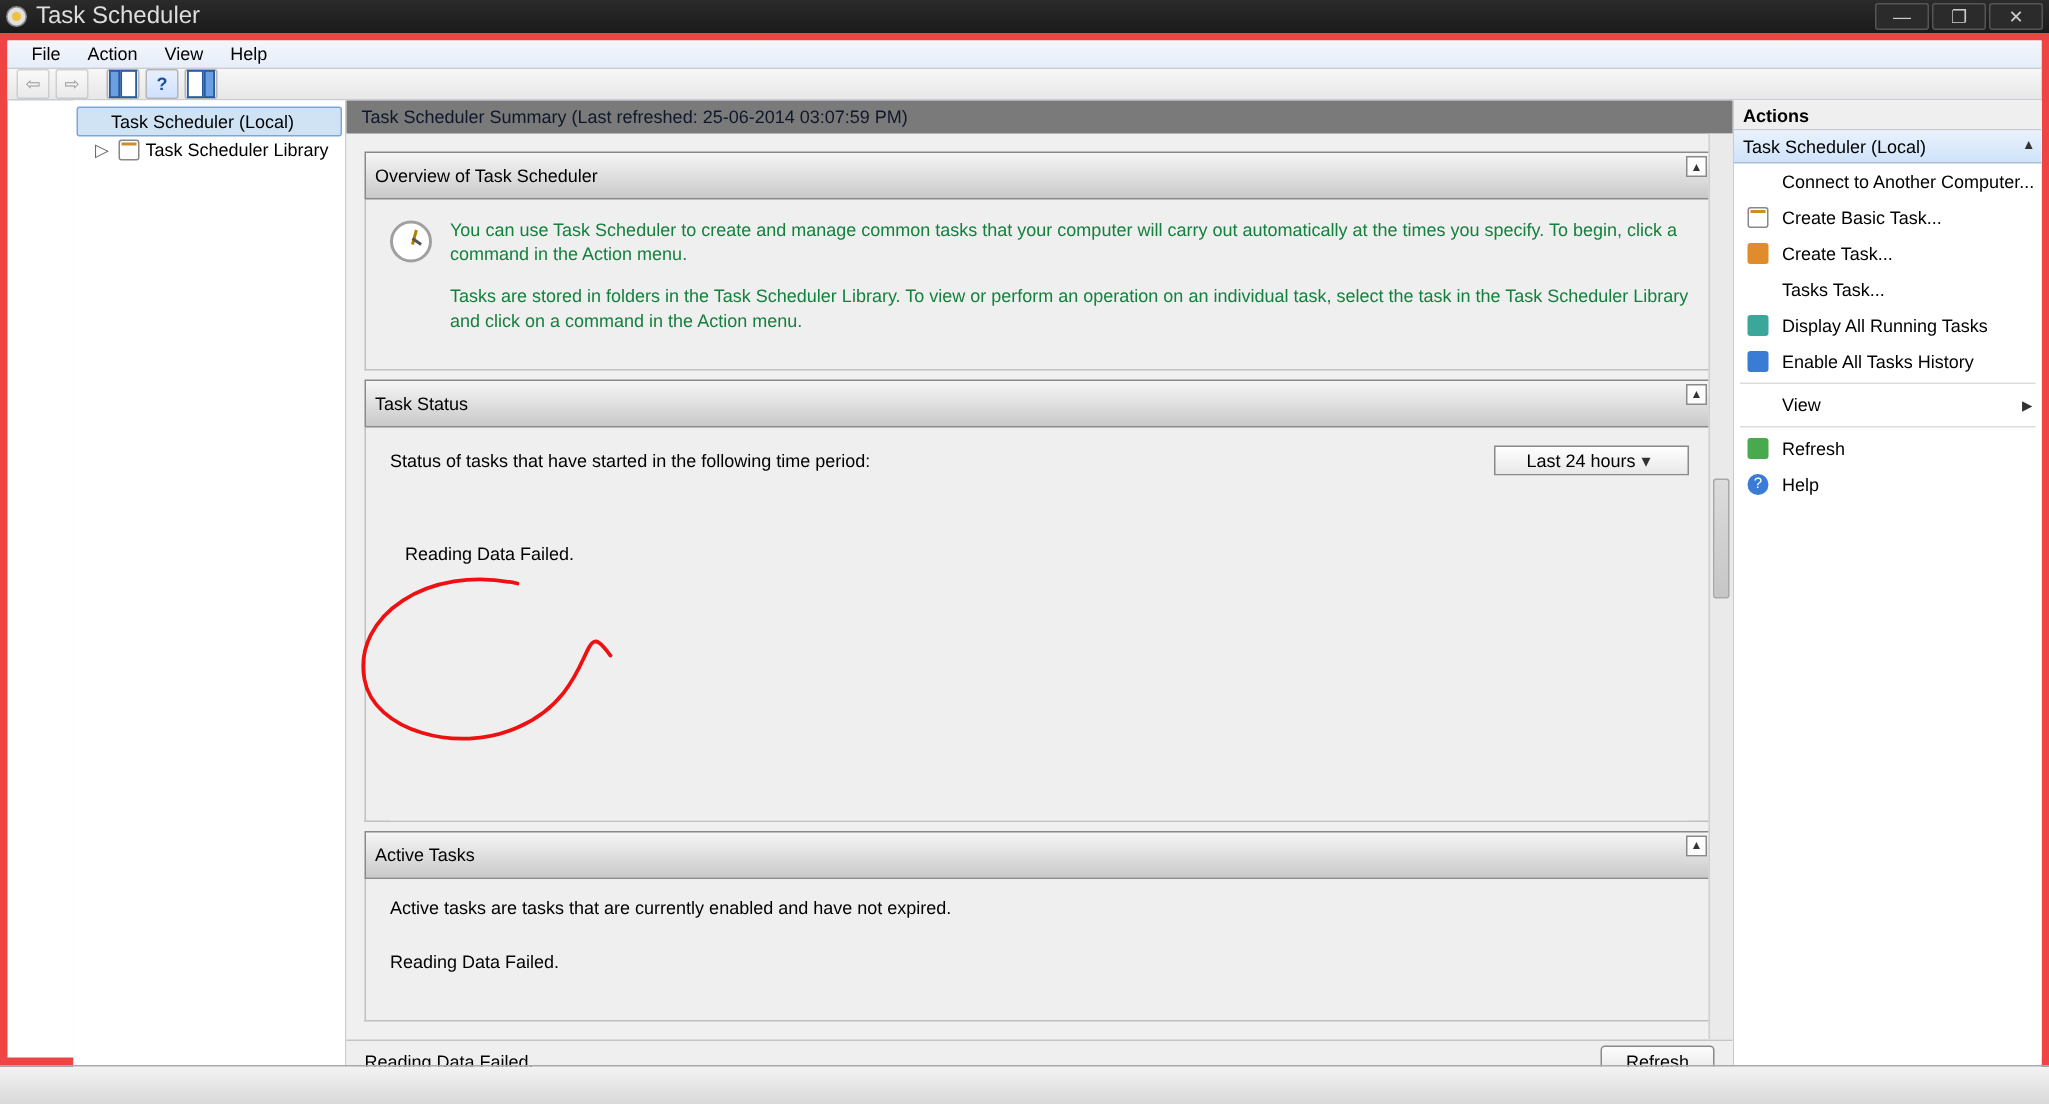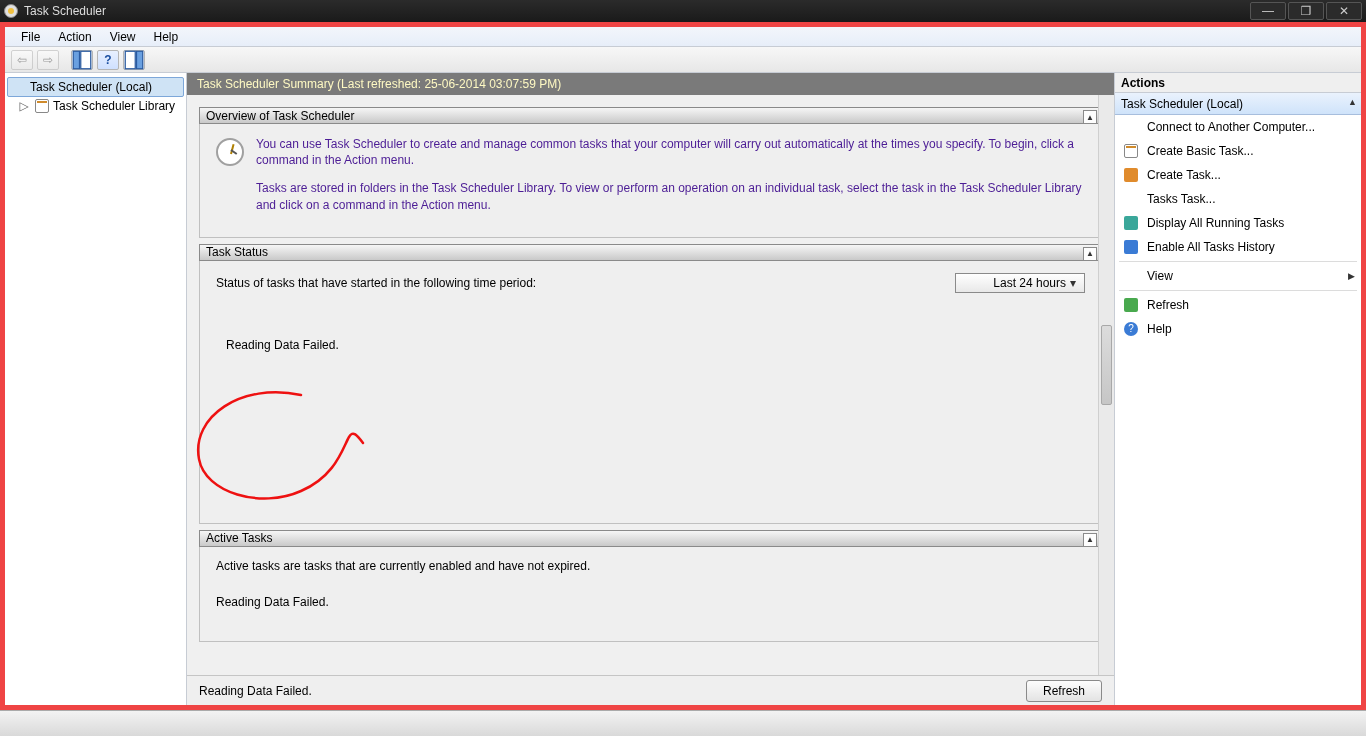--- a/index.html
+++ b/index.html
@@ -2,74 +2,74 @@
 <html><head>
 <meta charset="utf-8">
 <style>
 * { box-sizing: border-box; margin: 0; padding: 0; font-family: "Segoe UI", Tahoma, sans-serif; font-size: 12px; }
 html, body { width: 1366px; height: 736px; overflow: hidden; background: #4a4a4a; }
 
 
 .titlebar { height: 22px; background: linear-gradient(#2b2b2b,#1a1a1a); color: #fff; display: flex; align-items: center; padding: 0 4px; }
 .titlebar .app-icon { width: 14px; height: 14px; border-radius: 50%; background: #e0e0e0; border: 1px solid #888; margin-right: 6px; position: relative; }
 .titlebar .app-icon::after { content:""; position:absolute; width:6px; height:6px; border-radius:50%; background:#f0c040; left:3px; top:3px; }
-.titlebar .title-text { flex: 1; font-size: 12px; color:#ddd; }
+.titlebar .title-text { flex: 1; font-size: 16px; color:#ddd; }
 .winbtns { display:flex; gap:0; }
 .winbtn { width:36px; height:18px; background:#2b2b2b; border:1px solid #555; display:flex; align-items:center; justify-content:center; color:#ccc; font-size:12px; cursor:default; border-radius:2px; margin-left:2px; }
 
 
 .app { position: absolute; top:22px; left:0; right:0; bottom:26px; background:#fff; border:5px solid #ef4444; display:flex; flex-direction:column; }
 
 
 .menubar { height:20px; background: linear-gradient(#f3f6fb,#e7eef9); border-bottom:1px solid #c7ccd4; display:flex; align-items:center; padding-left:8px; gap:2px; }
 .menubar .mi { padding:2px 8px; border-radius:2px; }
 
 
 .toolbar { height:26px; background:linear-gradient(#f7f7f7,#e7e7e7); border-bottom:1px solid #c7ccd4; display:flex; align-items:center; padding-left:6px; gap:4px; }
 .tbtn { width:22px; height:20px; border:1px solid #b5b5b5; border-radius:2px; background:linear-gradient(#fdfdfd,#ececec); display:flex; align-items:center; justify-content:center; color:#555; font-size:12px; }
 .tbtn.disabled { opacity:.55; }
 .tspace { width:4px; }
 
 
-.panes { flex:1; display:flex; background:#f0f0f0; }
+.panes { flex:1; display:flex; background:#f0f0f0;margin-left:44px; }
 .tree { width:182px; background:#fff; border-right:1px solid #c7ccd4; padding:4px 2px; }
 .tree .node { display:flex; align-items:center; gap:4px; padding:2px 4px; white-space:nowrap; }
 .tree .node.selected { background:#cfe3f5; border:1px solid #7da7d9; border-radius:2px; }
 .tree .indent { width:14px; display:inline-block; text-align:center; color:#666; }
 
 .center { flex:1; display:flex; flex-direction:column; background:#f0f0f0; position:relative; }
-.summarybar { height:22px; background:#7a7a7a; color:#fef9c3; display:flex; align-items:center; padding-left:10px; font-size:12px; }
+.summarybar { height:22px; background:#7a7a7a; color:#0f172a; display:flex; align-items:center; padding-left:10px; font-size:12px; }
 .centerbody { flex:1; position:relative; overflow:hidden; padding:6px 8px 6px 8px; }
 
 .section { margin:6px 4px; }
-.section-header { height:17px; background:linear-gradient(#f6f6f6,#c9c9c9); border:1px solid #8a8a8a; display:flex; align-items:center; padding:0 6px; font-size:12px; position:relative; }
+.section-header { height:32px; background:linear-gradient(#f6f6f6,#c9c9c9); border:1px solid #8a8a8a; display:flex; align-items:center; padding:0 6px; font-size:12px; position:relative; }
 .section-header .collapse { position:absolute; right:4px; top:2px; width:14px; height:14px; border:1px solid #8a8a8a; background:#fdfdfd; display:flex; align-items:center; justify-content:center; font-size:8px; color:#333; }
 .section-body { background:#efefef; border:1px solid #c0c0c0; border-top:none; padding:12px 16px; }
 
 .overview-flex { display:flex; gap:12px; }
 .clock-icon { width:28px; height:28px; border-radius:50%; border:2px solid #a0a0a0; background:#fff; position:relative; flex:0 0 auto; margin-top:2px; }
 .clock-icon::before { content:""; position:absolute; left:12px; top:4px; width:2px; height:10px; background:#b08000; transform:rotate(15deg); transform-origin:bottom; }
 .clock-icon::after { content:""; position:absolute; left:12px; top:10px; width:2px; height:7px; background:#555; transform:rotate(-55deg); transform-origin:top; }
 
-.ov-text p { margin-bottom:12px; color:#4c1d95; line-height:1.35; }
+.ov-text p { margin-bottom:12px; color:#15803d; line-height:1.35; }
 
 .status-top { display:flex; align-items:center; justify-content:space-between;gap:43px; }
-.dropdown { width:130px; height:20px; background:linear-gradient(#fff,#e8e8e8); border:1px solid #8a8a8a; display:flex; align-items:center; padding:0 4px; justify-content:flex-end; }
+.dropdown { width:130px; height:20px; background:linear-gradient(#fff,#e8e8e8); border:1px solid #8a8a8a; display:flex; align-items:center; padding:0 4px; justify-content:center; }
 .dropdown .dd-arrow { width:14px; text-align:center; color:#333; }
 
 .status-body { height:230px; background:#efefef; position:relative; }
 .status-msg { position:absolute; left:10px; top:45px; }
 
 .active-body { height:95px; }
 
 .footerbar { height:30px; background:#efefef; border-top:1px solid #c5c5c5; display:flex; align-items:center; padding:0 12px; justify-content:space-between; }
 .btn { height:22px; padding:0 16px; background:linear-gradient(#fdfdfd,#e3e3e3); border:1px solid #8a8a8a; border-radius:3px; }
 
 
-.actions { width:247px; background:#fff; border-left:1px solid #c7ccd4; display:flex; flex-direction:column; }
+.actions { width:206px; background:#fff; border-left:1px solid #c7ccd4; display:flex; flex-direction:column; }
 .actions-title { height:20px; background:#efefef; border-bottom:1px solid #c7ccd4; display:flex; align-items:center; padding-left:6px; font-weight:bold; font-size:12px; }
 .actions-sub { height:22px; background:linear-gradient(#eaf2fd,#cfe3fa); border-bottom:1px solid #a7bedd; display:flex; align-items:center; padding-left:6px; font-size:12px; position:relative; }
 .actions-sub .collapse { position:absolute; right:4px; top:4px; font-size:9px; color:#333; }
 .action-item { height:24px; display:flex; align-items:center; padding-left:8px; gap:8px; }
 .action-item .aicon { width:16px; height:16px; display:flex; align-items:center; justify-content:center; }
 .action-item .chev { margin-left:auto; margin-right:6px; font-size:9px; color:#333; }
 .sep { height:1px; background:#dcdcdc; margin:2px 4px; }
 
 
 .vscroll { position:absolute; right:0; top:0; width:16px; bottom:0; background:#eaeaea; border-left:1px solid #cfcfcf; }

